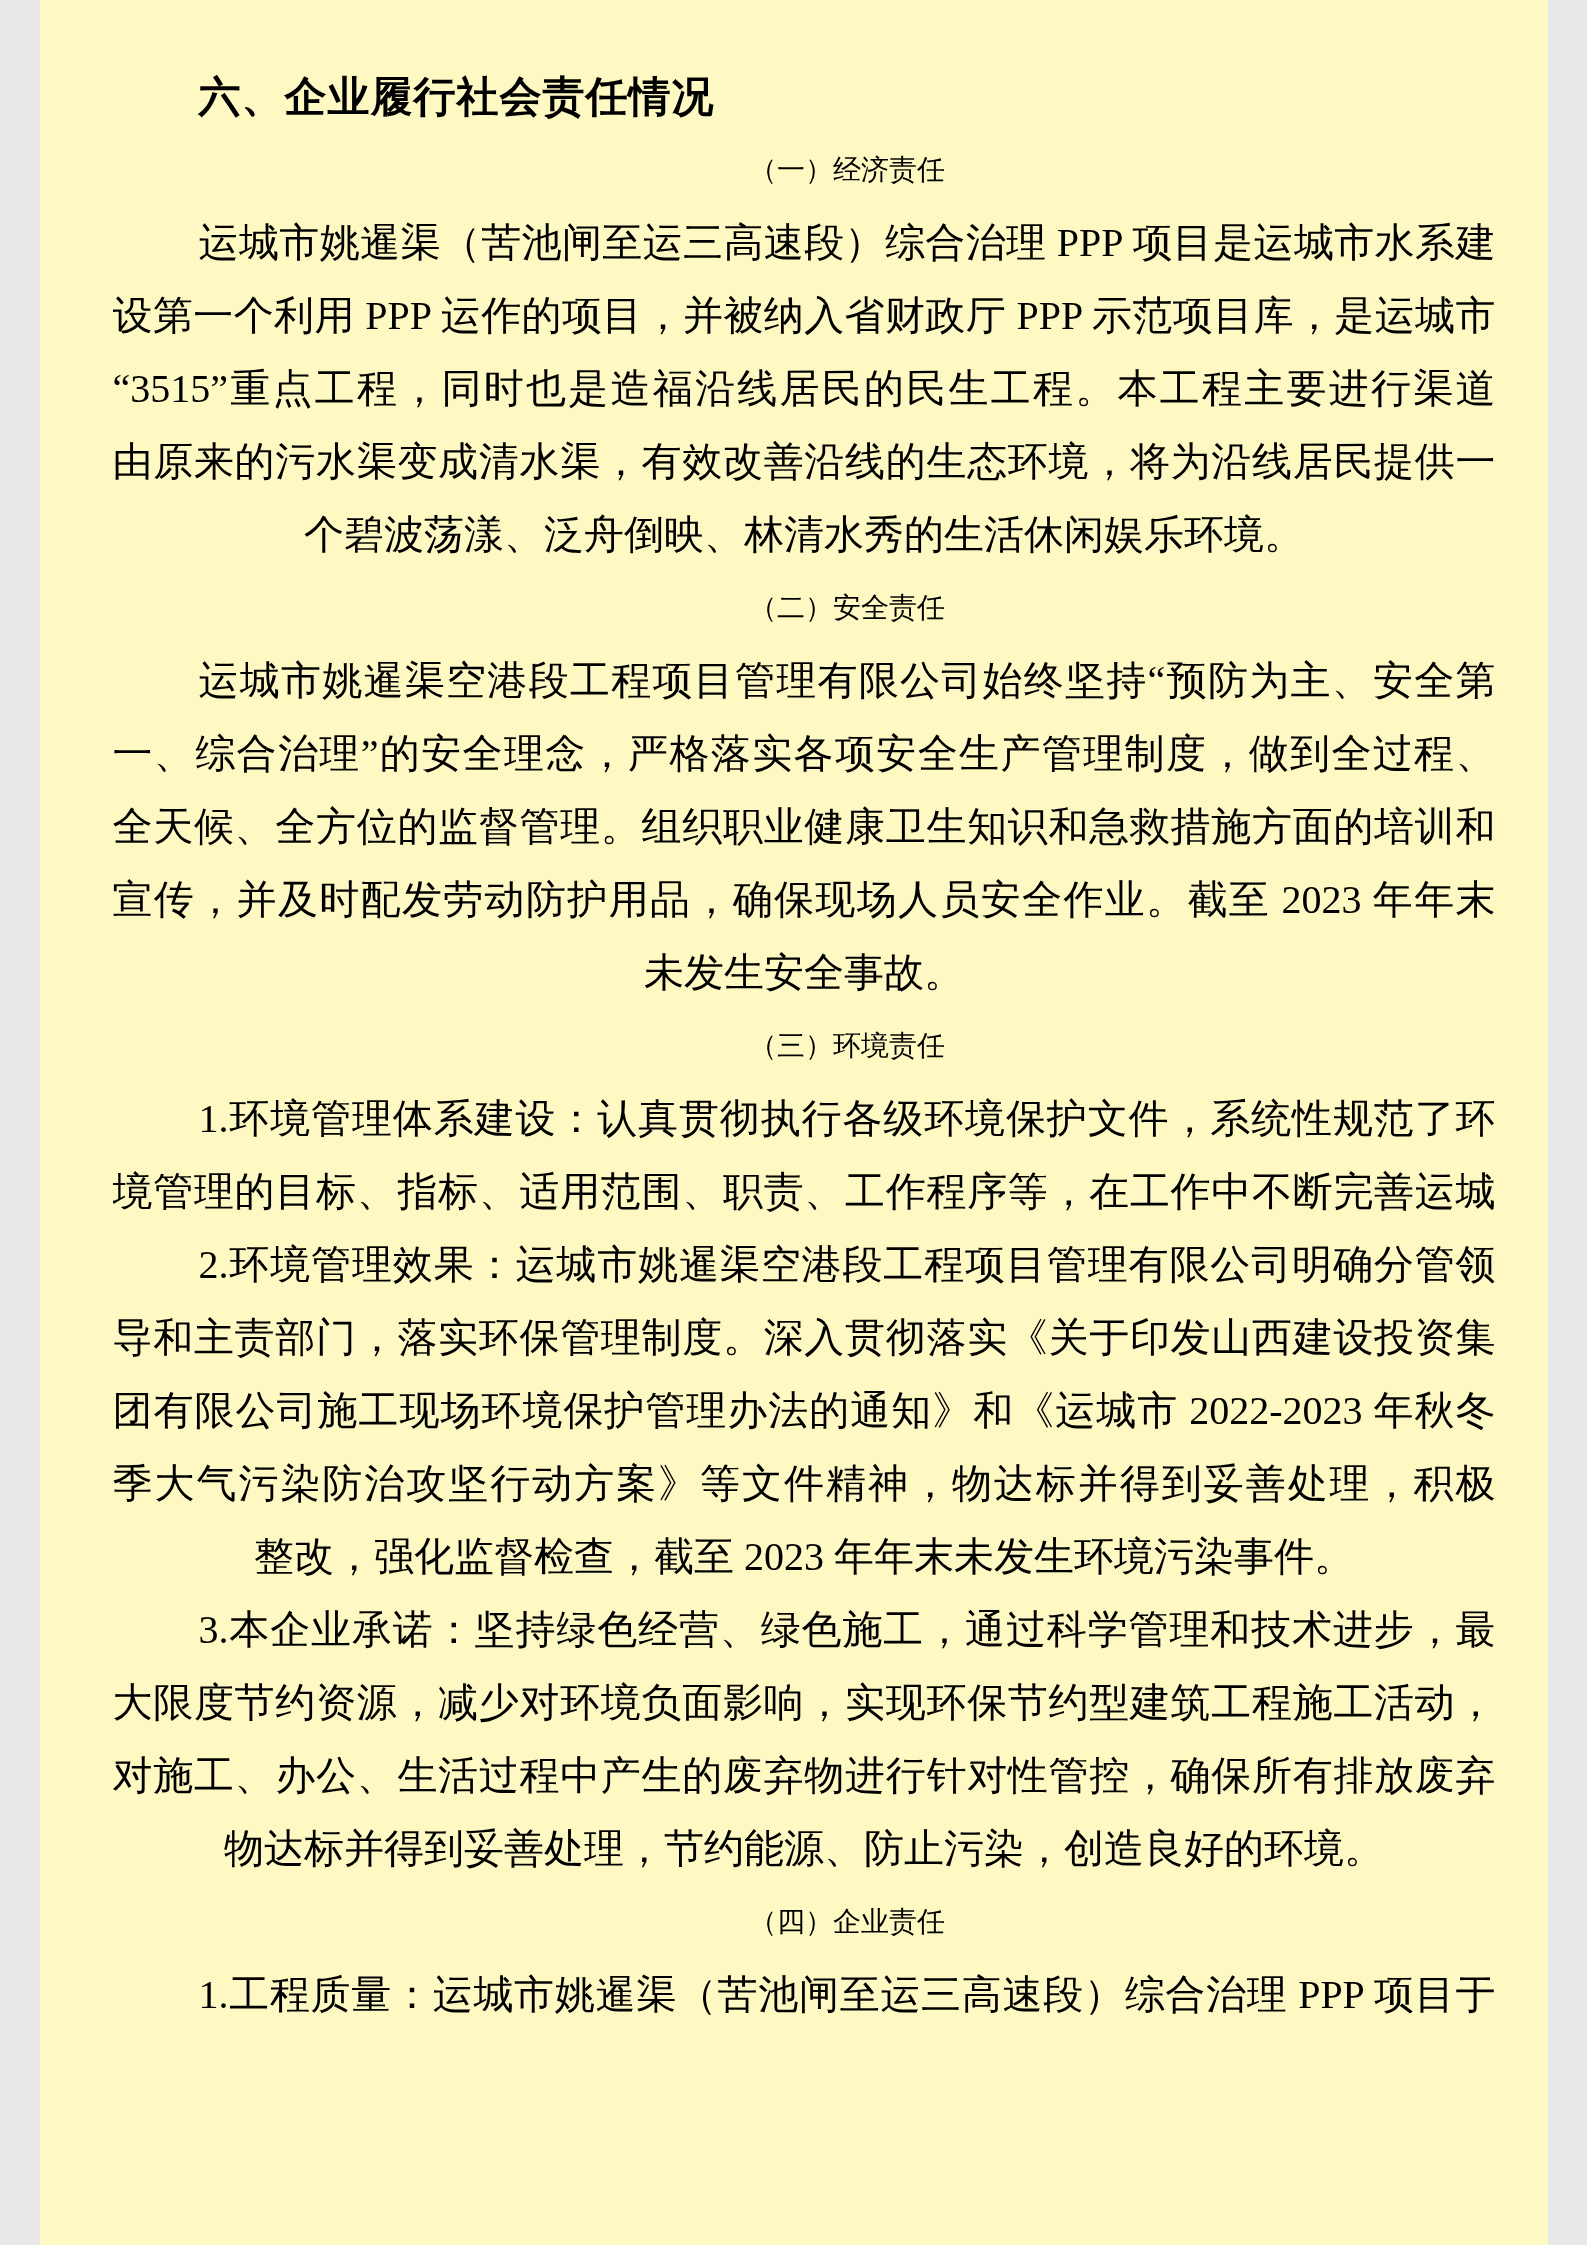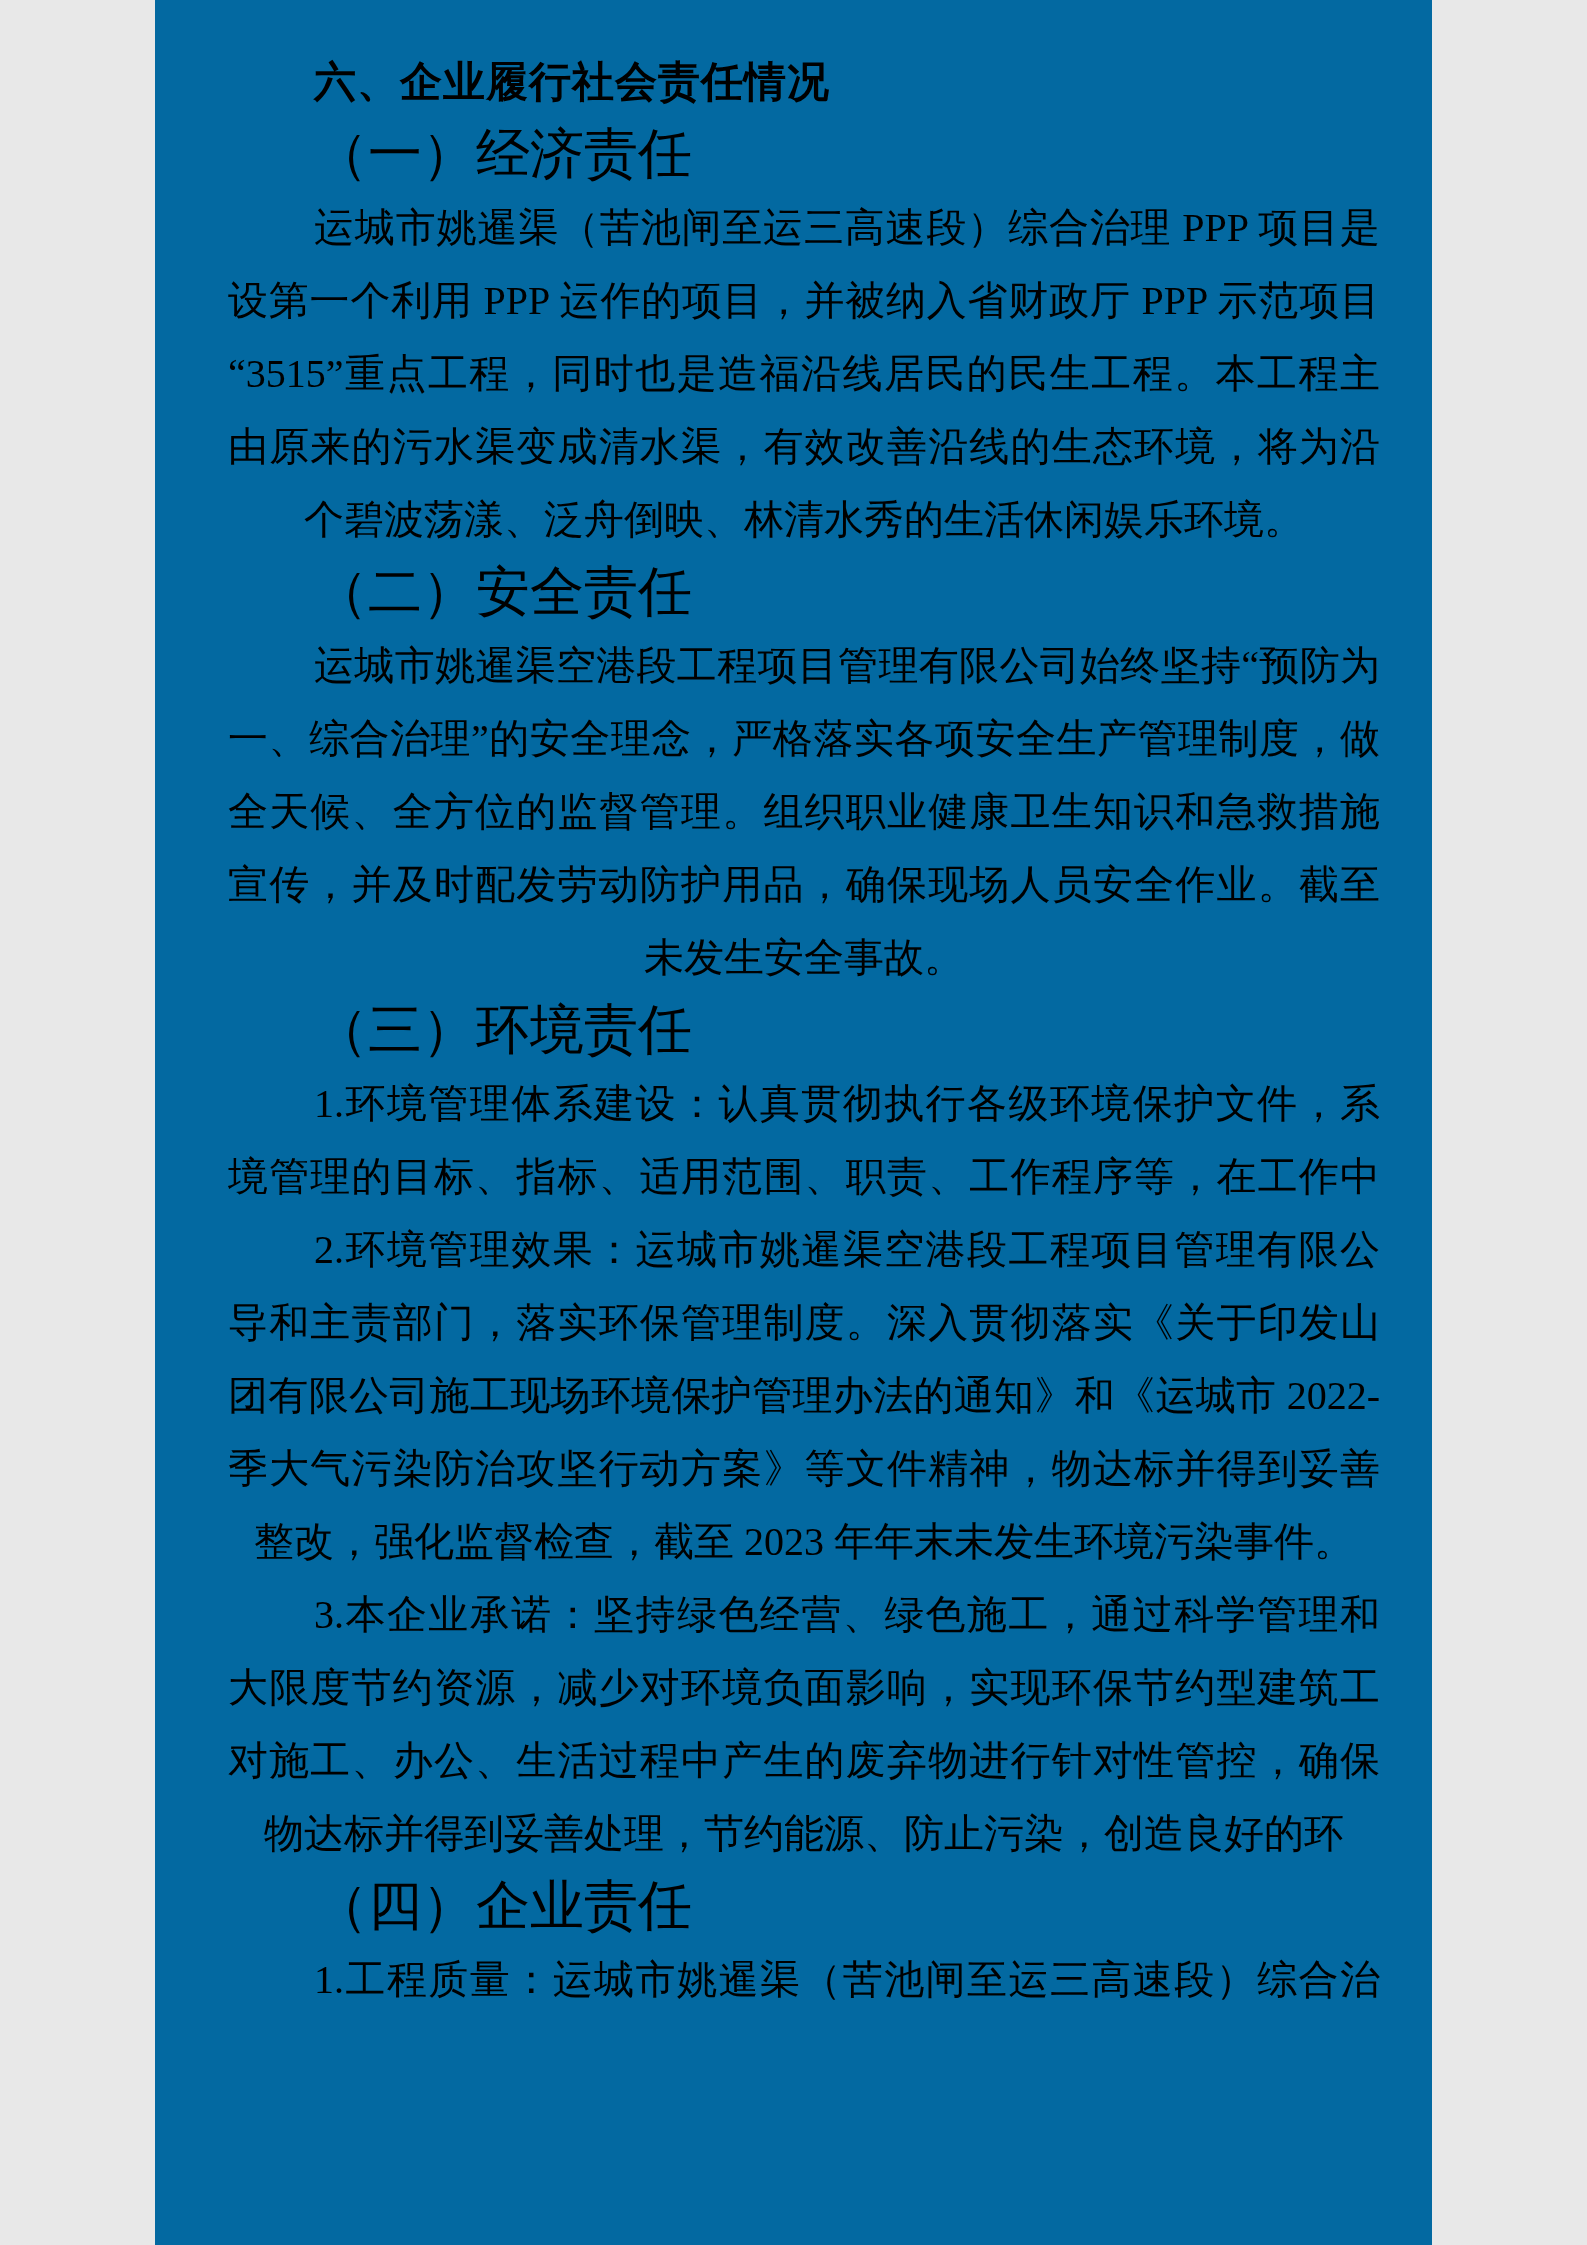--- a/index.html
+++ b/index.html
@@ -1,23 +1,23 @@
 <!DOCTYPE html>
 <html><head>
 <meta charset="utf-8">
 <style>
   html, body { margin: 0; padding: 0; background: #e8e8e8; }
   .page {
     position: relative;
-    width: 1277px;
+    width: 1508px;
     height: 2245px;
     margin: 0 auto;
-    background: #0369a1;
+    background: #fef9c3;
     box-sizing: border-box;
-    padding: 45px 52px 0 73px;
+    padding: 60px 52px 0 73px;
     font-family: "Liberation Serif", serif;
     font-size: 40px;
     color: #000000;
     overflow: hidden;
   }
   .line {
     height: 73px;
     line-height: 73px;
     overflow: hidden;
     white-space: normal;
@@ -32,21 +32,22 @@
   .first, .heading, .title {
     text-indent: 86px;
   }
   .title {
     font-family: "Liberation Sans", sans-serif;
     font-weight: 700;
     font-size: 42px;
     letter-spacing: 1px;
   }
   .heading {
-    font-size: 54px;
+    font-size: 28px;
+    text-align: center;
   }
 </style>
 </head>
 <body>
 
 <div class="page">
 
   <div class="line title">六、企业履行社会责任情况</div>
 
   <div class="line heading">（一）经济责任</div>

